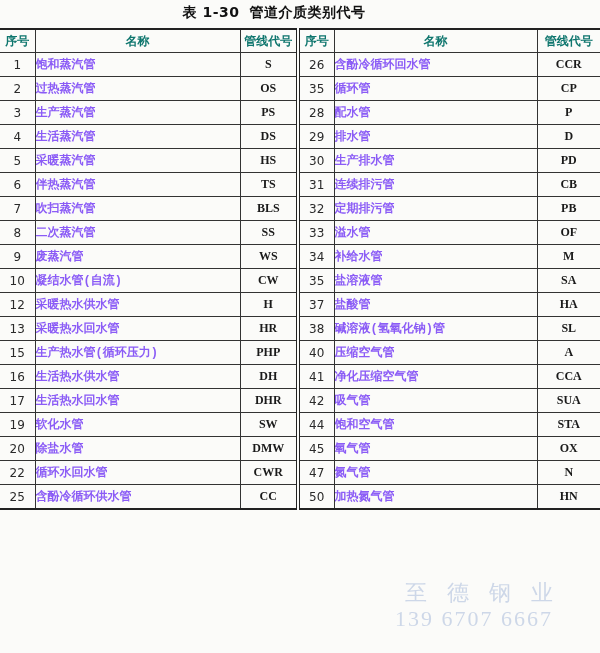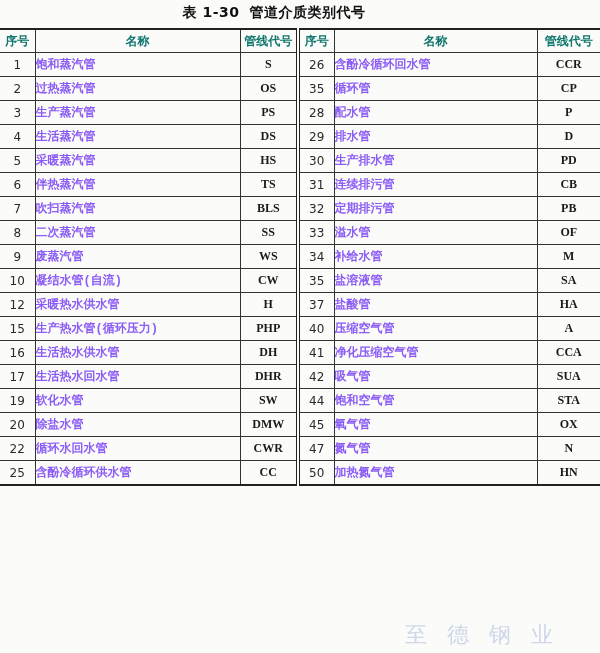--- a/index.html
+++ b/index.html
@@ -78,21 +78,20 @@
       color: #1a1a1a;
     }
     .sep-left { border-left: 4px double #222 !important; }
     .leftmost { border-left: none !important; }
     .rightmost { border-right: none !important; }
     .watermark {
       position: absolute;
       font-family: Liberation Serif, serif;
       color: rgba(120, 150, 200, 0.35);
       pointer-events: none;
-      margin-top: 42px;
     }
     .wm-cn {
       left: 405px;
       top: 578px;
       font-size: 22px;
       letter-spacing: 20px;
     }
     .wm-phone {
       left: 395px;
       top: 606px;
@@ -209,20 +208,28 @@
       </tr>
       <tr>
         <td class="idx leftmost">12</td>
         <td class="name">采暖热水供水管</td>
         <td class="code">H</td>
         <td class="idx sep-left">37</td>
         <td class="name">盐酸管</td>
         <td class="code rightmost">HA</td>
       </tr>
       <tr>
+        <td class="idx leftmost">13</td>
+        <td class="name">采暖热水回水管</td>
+        <td class="code">HR</td>
+        <td class="idx sep-left">38</td>
+        <td class="name">碱溶液(氢氧化钠)管</td>
+        <td class="code rightmost">SL</td>
+      </tr>
+      <tr>
         <td class="idx leftmost">15</td>
         <td class="name">生产热水管(循环压力)</td>
         <td class="code">PHP</td>
         <td class="idx sep-left">40</td>
         <td class="name">压缩空气管</td>
         <td class="code rightmost">A</td>
       </tr>
       <tr>
         <td class="idx leftmost">16</td>
         <td class="name">生活热水供水管</td>

